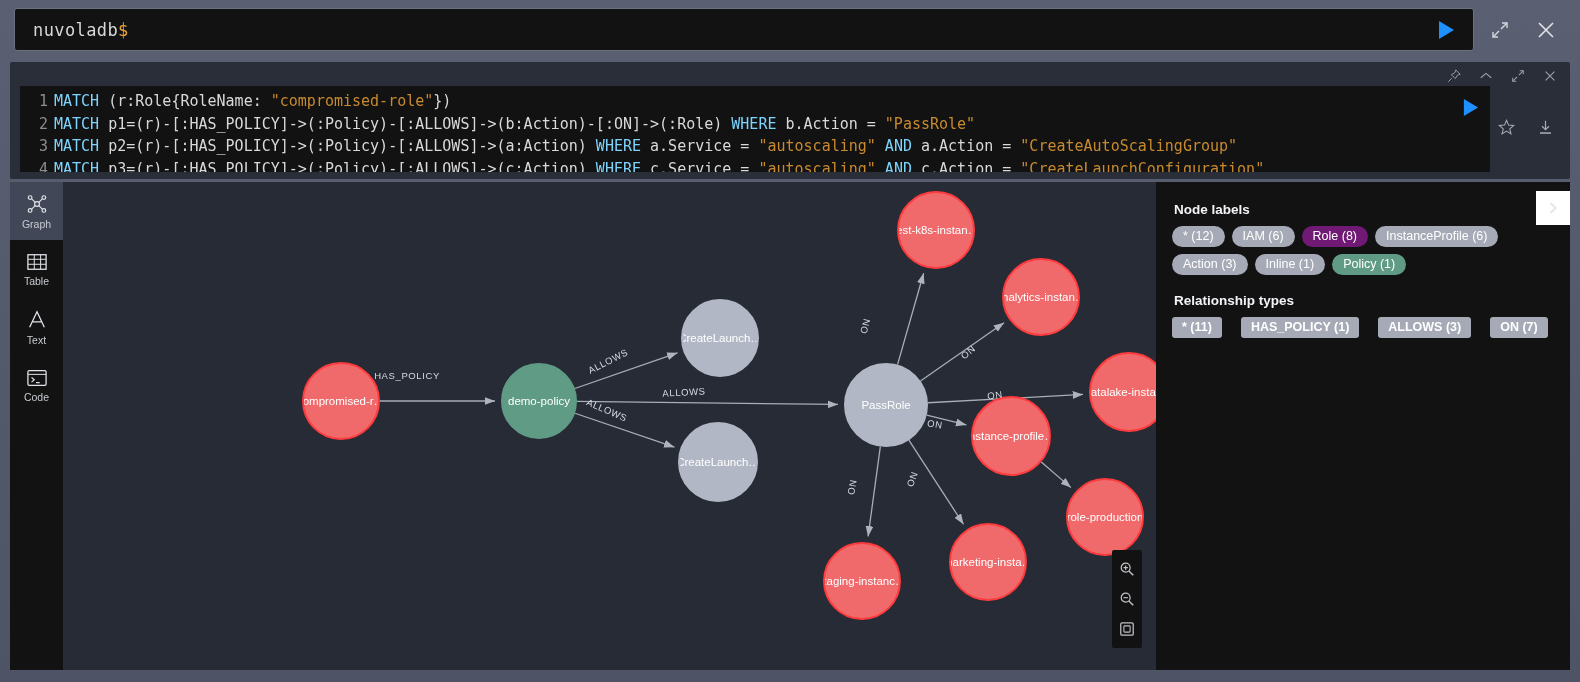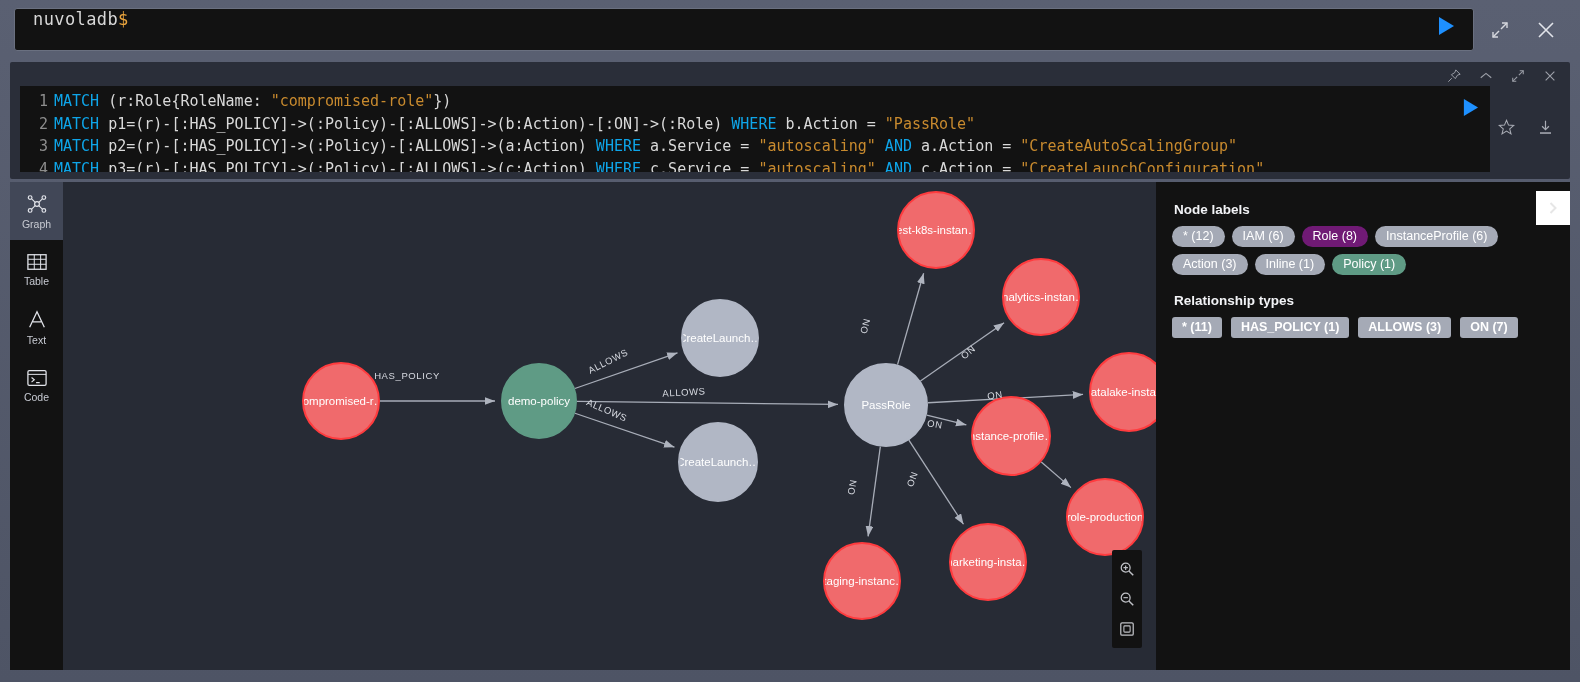--- a/index.html
+++ b/index.html
@@ -23,21 +23,21 @@
     display: flex; align-items: center;
     box-sizing: border-box;
     padding: 0 14px 0 14px;
   }
   .prompt-box {
     flex: 1 1 auto;
     height: 43px;
     background: #121212;
     border: 1px solid #6a7080;
     border-radius: 3px;
-    display: flex; 
+    display: flex; align-items: center;
     padding: 0 10px 0 18px;
     box-sizing: border-box;
   }
   .prompt-text {
     font-family: "DejaVu Sans Mono", monospace;
     font-size: 17px;
     color: #d8d8d8;
     letter-spacing: .4px;
     flex: 1 1 auto;
   }
@@ -93,21 +93,21 @@
   .code-area {
     flex: 1 1 auto;
     padding-top: 4px;
     font-family: "DejaVu Sans Mono", monospace;
     font-size: 15px;
     line-height: 22.7px;
     color: #cfcfcf;
     white-space: pre;
   }
   .code-area .ln { display: block; height: 22.7px; }
-  .kw   { color: #0ea5e9; }
+  .kw   { color: #7dd3fc; }
   .str  { color: #c88a2e; }
   .pln  { color: #d9d9d9; }
   .editor-run {
     position: absolute; right: 80px; top: 28px;
     width: 40px; height: 34px;
     display: flex; align-items: center; justify-content: center;
     cursor: pointer;
   }
   .editor-side {
     position: absolute; right: 0; top: 24px;
@@ -218,21 +218,21 @@
     border-radius: 11px;
     padding: 3px 11px 4px 11px;
     font-size: 12.5px;
     color: #ffffff;
     background: #a5aab6;
     cursor: pointer;
     white-space: nowrap;
   }
   .pill.red   { background: #701a75; }
   .pill.green { background: #5f9b85; }
-  .rel-row { display: flex; flex-wrap: wrap; gap: 9px; margin-bottom: 7px; }
+  .rel-row { display: flex; flex-wrap: wrap; gap: 19px; margin-bottom: 7px; }
   .rel {
     border-radius: 3px;
     padding: 3px 10px 4px 10px;
     font-size: 12.5px;
     color: #ffffff;
     background: #a5aab6;
     cursor: pointer;
     white-space: nowrap;
     font-weight: bold;
   }

